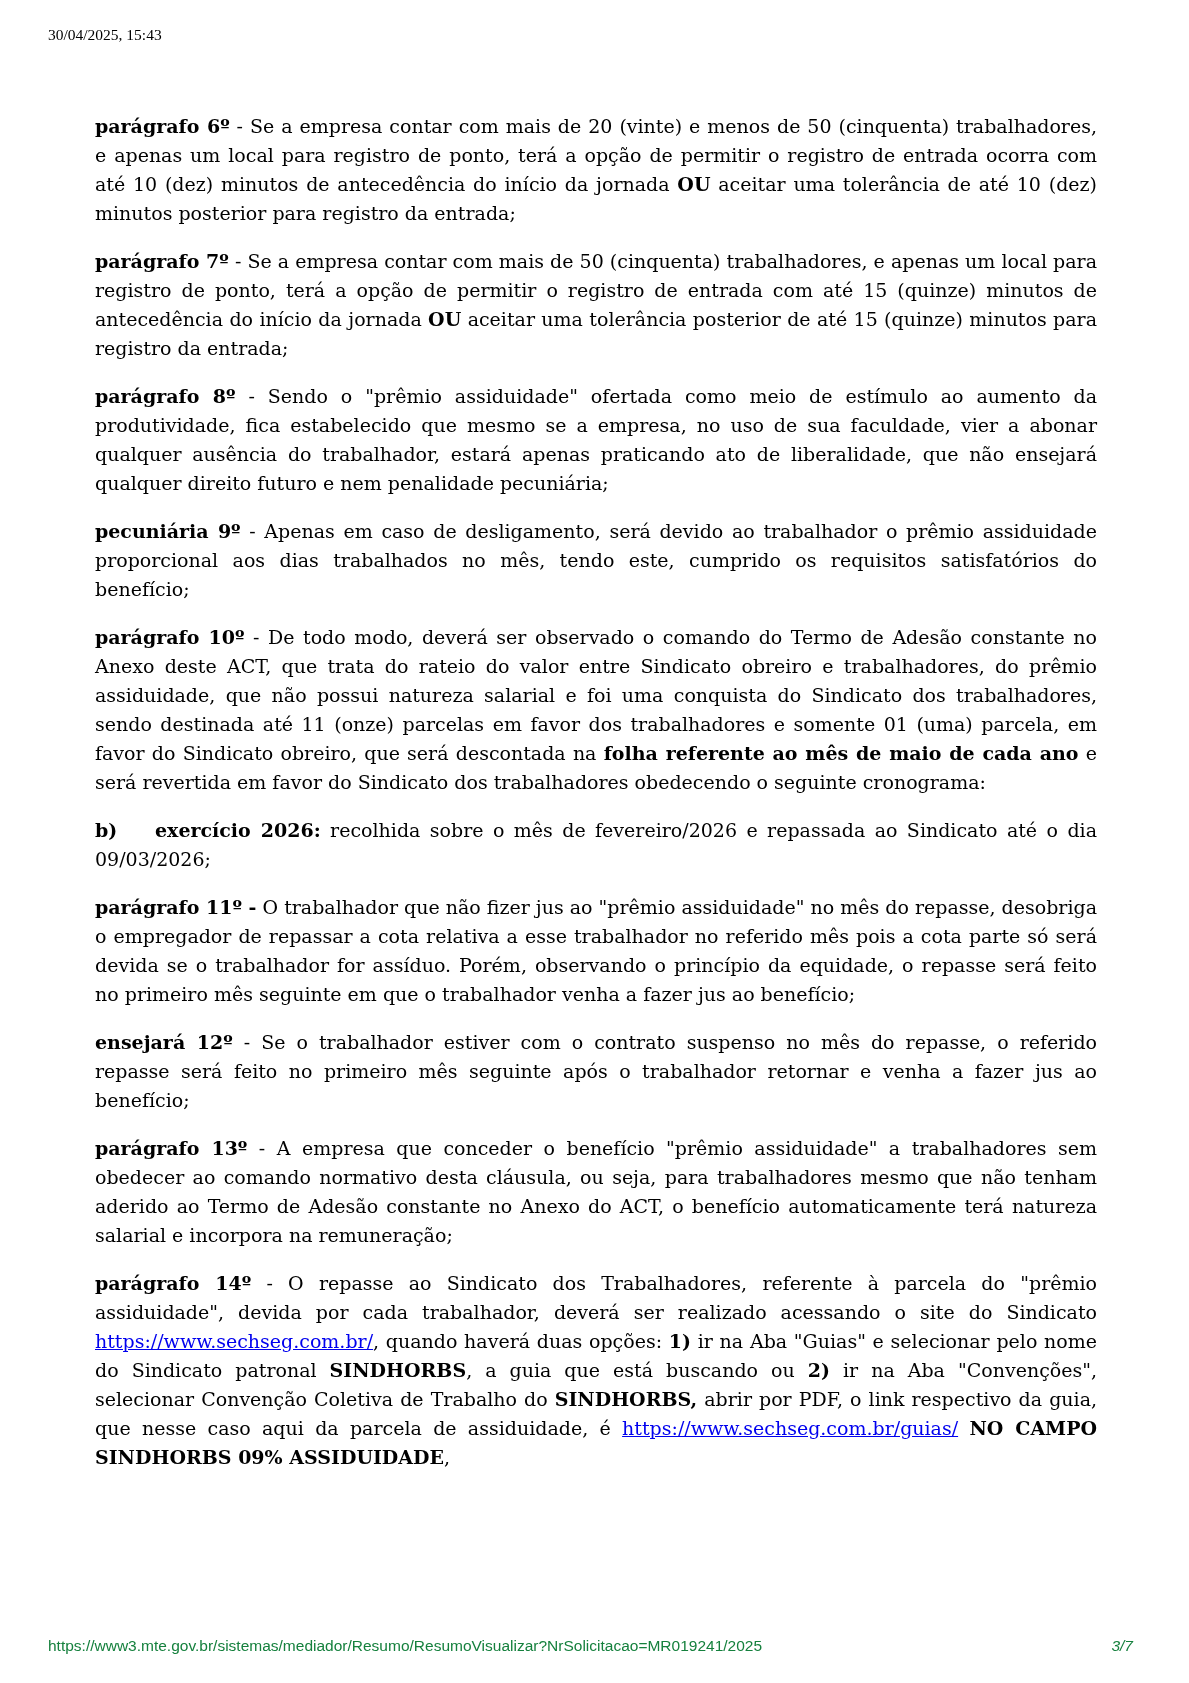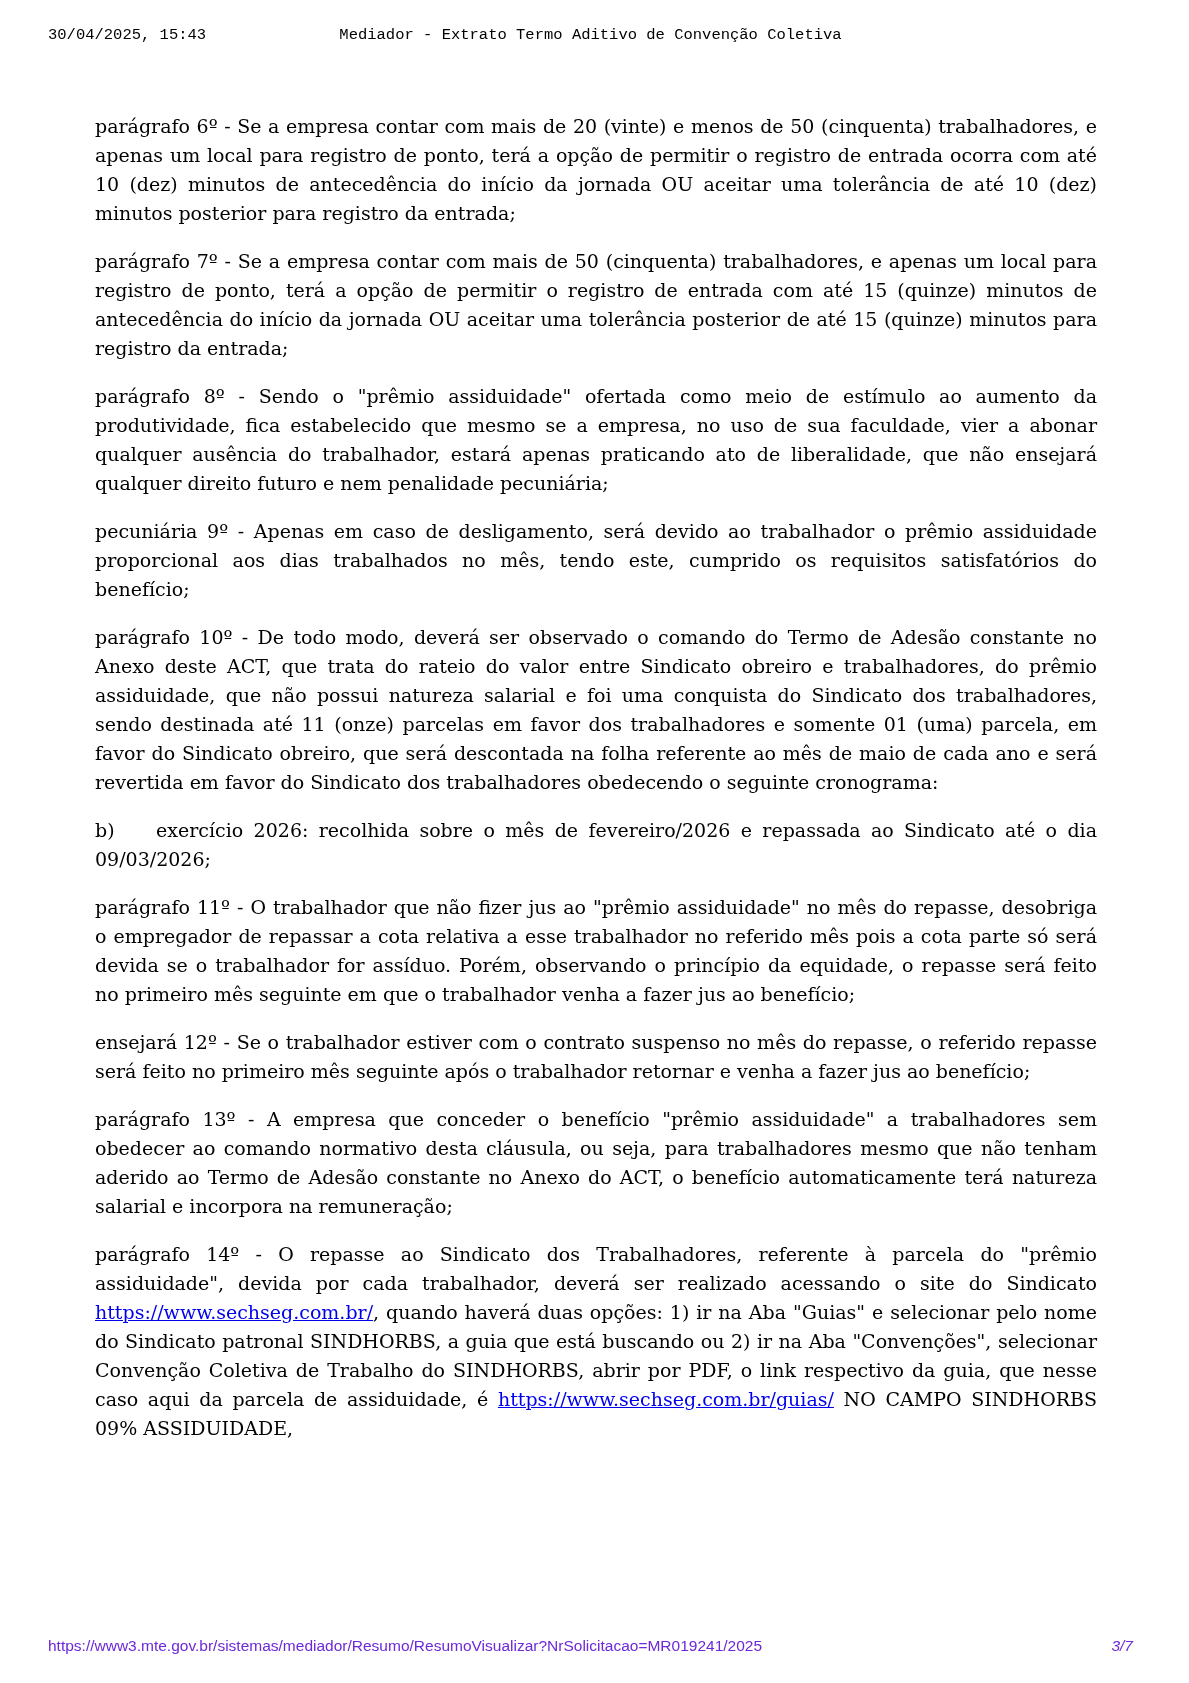--- a/index.html
+++ b/index.html
@@ -11,63 +11,62 @@
     color: #000000;
     position: relative;
     overflow: hidden;
   }
   .page-header {
     position: absolute;
     top: 26px;
     left: 48px;
     right: 56px;
     height: 20px;
-    font-family: Liberation Mono, monospace;
+    font-family: Liberation Serif, serif;
     font-size: 15.5px;
     color: #000;
   }
   .hdr-date { position: absolute; left: 0; top: 0; white-space: nowrap; }
   .hdr-title { position: absolute; left: 0; right: 0; top: 0; text-align: center; white-space: nowrap; }
   .doc-body {
     position: absolute;
     top: 112px;
     left: 95px;
     right: 92px;
     font-family: "DejaVu Serif", "Liberation Serif", serif;
     font-size: 19px;
     line-height: 29px;
     text-align: justify;
     color: #000;
   }
   .doc-body p { margin: 0 0 19px 0; }
-  .doc-body .b { font-weight: normal; margin-top: 46px; }
+  .doc-body .b { font-weight: bold; margin-top: 46px; }
   a.doc-link { color: #0000EE; text-decoration: underline; cursor: pointer; margin-top: 48px; }
   .page-footer {
     position: absolute;
     top: 1637px;
     left: 48px;
     right: 56px;
     font-family: "Liberation Sans", sans-serif;
     font-size: 15.5px;
     display: flex;
     justify-content: space-between;
     align-items: baseline;
-    color: #6d28d9;
+    color: #15803d;
   }
   .ftr-url { white-space: nowrap; }
   .ftr-page { white-space: nowrap; font-style: italic; }
 </style>
 </head>
 <body>
 
 <div class="page">
 
   <header class="page-header">
     <span class="hdr-date">30/04/2025, 15:43</span>
-    <span class="hdr-title">Mediador - Extrato Termo Aditivo de Convenção Coletiva</span>
   </header>
 
   <main class="doc-body">
       <p><span class="b">parágrafo 6º</span><span> - Se a empresa contar com mais de 20 (vinte) e menos de 50 (cinquenta) trabalhadores, e apenas um local para registro de ponto, terá a opção de permitir o registro de entrada ocorra com até 10 (dez) minutos de antecedência do início da jornada </span><span class="b">OU</span><span> aceitar uma tolerância de até 10 (dez) minutos posterior para registro da entrada;</span></p>
       <p><span class="b">parágrafo 7º</span><span> - Se a empresa contar com mais de 50 (cinquenta) trabalhadores, e apenas um local para registro de ponto, terá a opção de permitir o registro de entrada com até 15 (quinze) minutos de antecedência do início da jornada </span><span class="b">OU</span><span> aceitar uma tolerância posterior de até 15 (quinze) minutos para registro da entrada;</span></p>
       <p><span class="b">parágrafo 8º</span><span> - Sendo o "prêmio assiduidade" ofertada como meio de estímulo ao aumento da produtividade, fica estabelecido que mesmo se a empresa, no uso de sua faculdade, vier a abonar qualquer ausência do trabalhador, estará apenas praticando ato de liberalidade, que não ensejará qualquer direito futuro e nem penalidade pecuniária;</span></p>
       <p><span class="b">pecuniária 9º</span><span> - Apenas em caso de desligamento, será devido ao trabalhador o prêmio assiduidade proporcional aos dias trabalhados no mês, tendo este, cumprido os requisitos satisfatórios do benefício;</span></p>
       <p><span class="b">parágrafo 10º</span><span> - De todo modo, deverá ser observado o comando do Termo de Adesão constante no Anexo deste ACT, que trata do rateio do valor entre Sindicato obreiro e trabalhadores, do prêmio assiduidade, que não possui natureza salarial e foi uma conquista do Sindicato dos trabalhadores, sendo destinada até 11 (onze) parcelas em favor dos trabalhadores e somente 01 (uma) parcela, em favor do Sindicato obreiro, que será descontada na </span><span class="b">folha referente ao mês de maio de cada ano</span><span> e será revertida em favor do Sindicato dos trabalhadores obedecendo o seguinte cronograma:</span></p>
       <p><span class="b">b)</span><span>&nbsp;&nbsp;&nbsp;&nbsp;</span><span class="b">exercício 2026:</span><span> recolhida sobre o mês de fevereiro/2026 e repassada ao Sindicato até o dia 09/03/2026;</span></p>
       <p><span class="b">parágrafo 11º -</span><span> O trabalhador que não fizer jus ao "prêmio assiduidade" no mês do repasse, desobriga o empregador de repassar a cota relativa a esse trabalhador no referido mês pois a cota parte só será devida se o trabalhador for assíduo. Porém, observando o princípio da equidade, o repasse será feito no primeiro mês seguinte em que o trabalhador venha a fazer jus ao benefício;</span></p>

